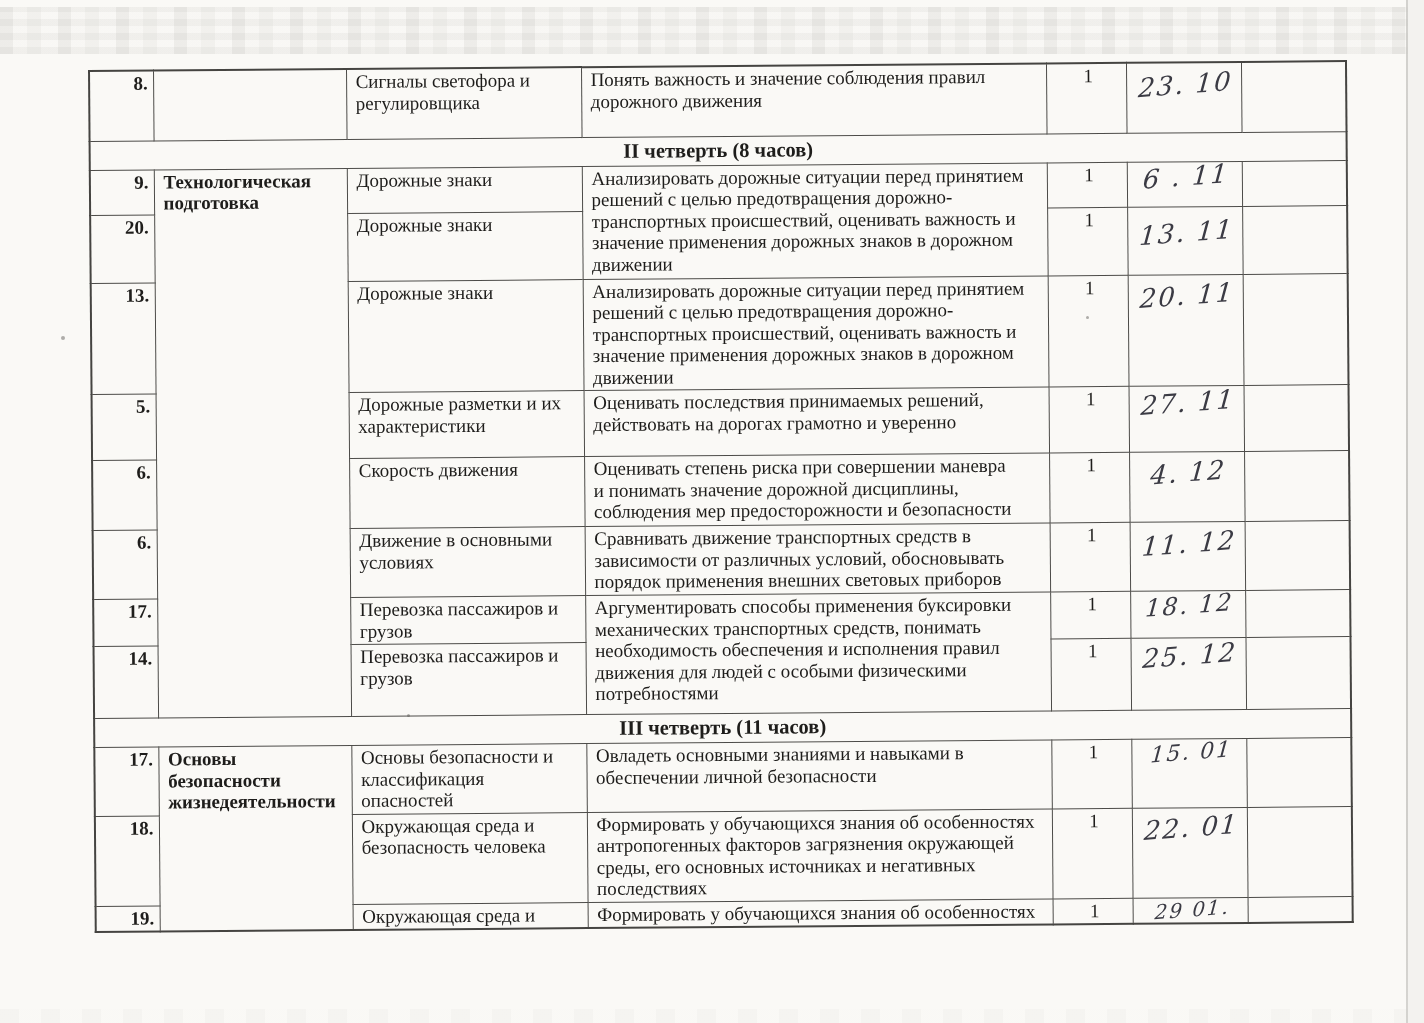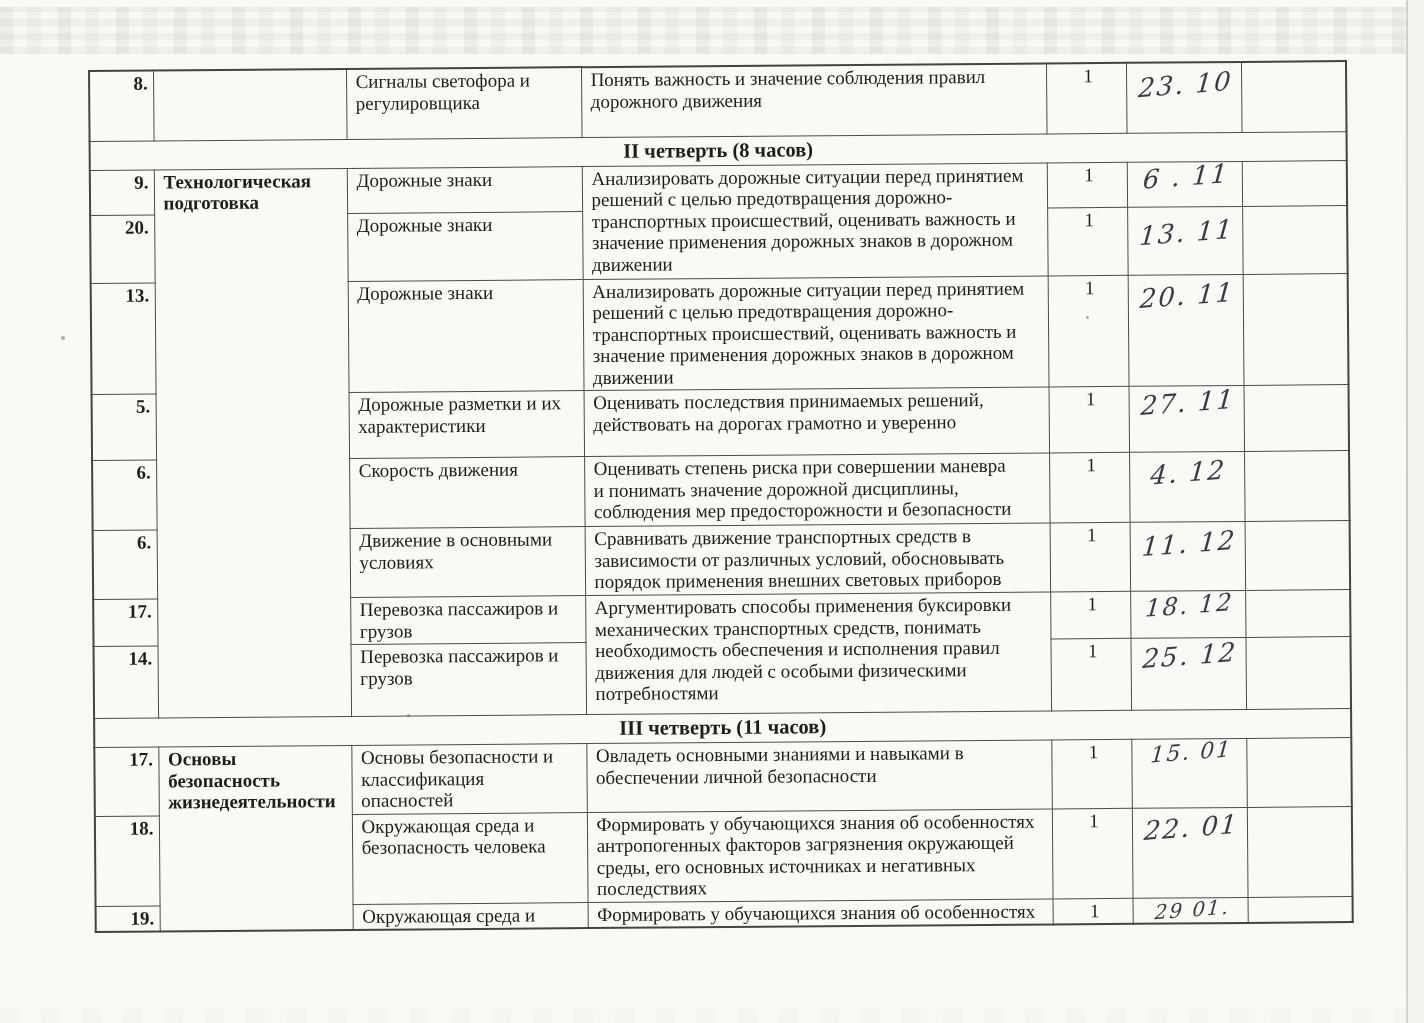--- a/index.html
+++ b/index.html
@@ -244,21 +244,21 @@
         <td></td>
       </tr>
 
       <tr class="qtr" style="height:27px">
         <td colspan="7">III четверть (11 часов)</td>
       </tr>
 
       <tr style="height:66px">
         <td class="num"><span>17.</span></td>
         <td class="sec" rowspan="3"><span class="pre">Основы
-безопасность
+безопасности
 жизнедеятельности</span></td>
         <td><span class="pre">Основы безопасности и
 классификация
 опасностей</span></td>
         <td><span class="pre">Овладеть основными знаниями и навыками в
 обеспечении личной безопасности</span></td>
         <td class="hrs"><span>1</span></td>
         <td class="date-cell"><span class="hw" style="margin-top:1px;font-size:22px">15. 01</span></td>
         <td></td>
       </tr>

